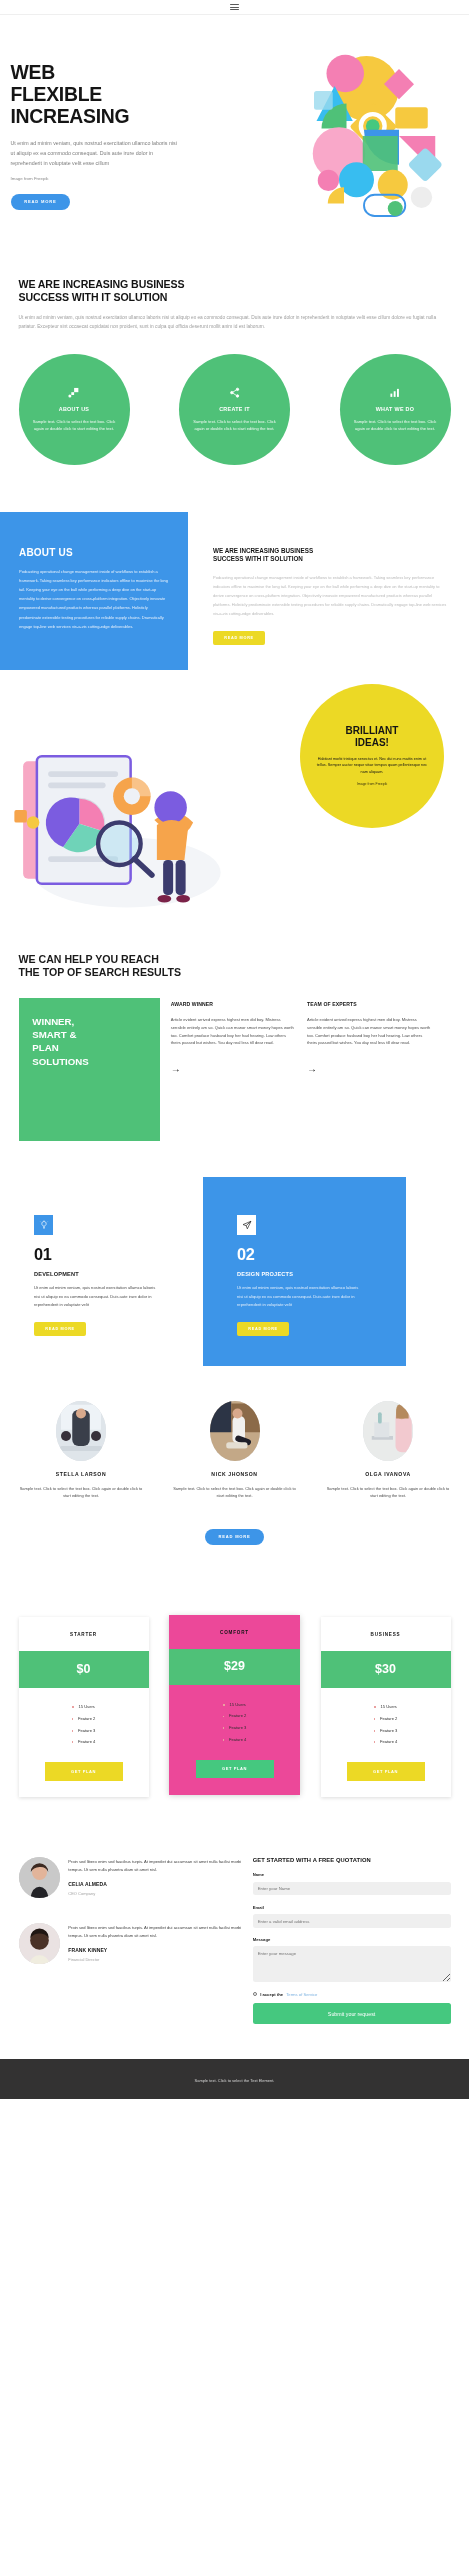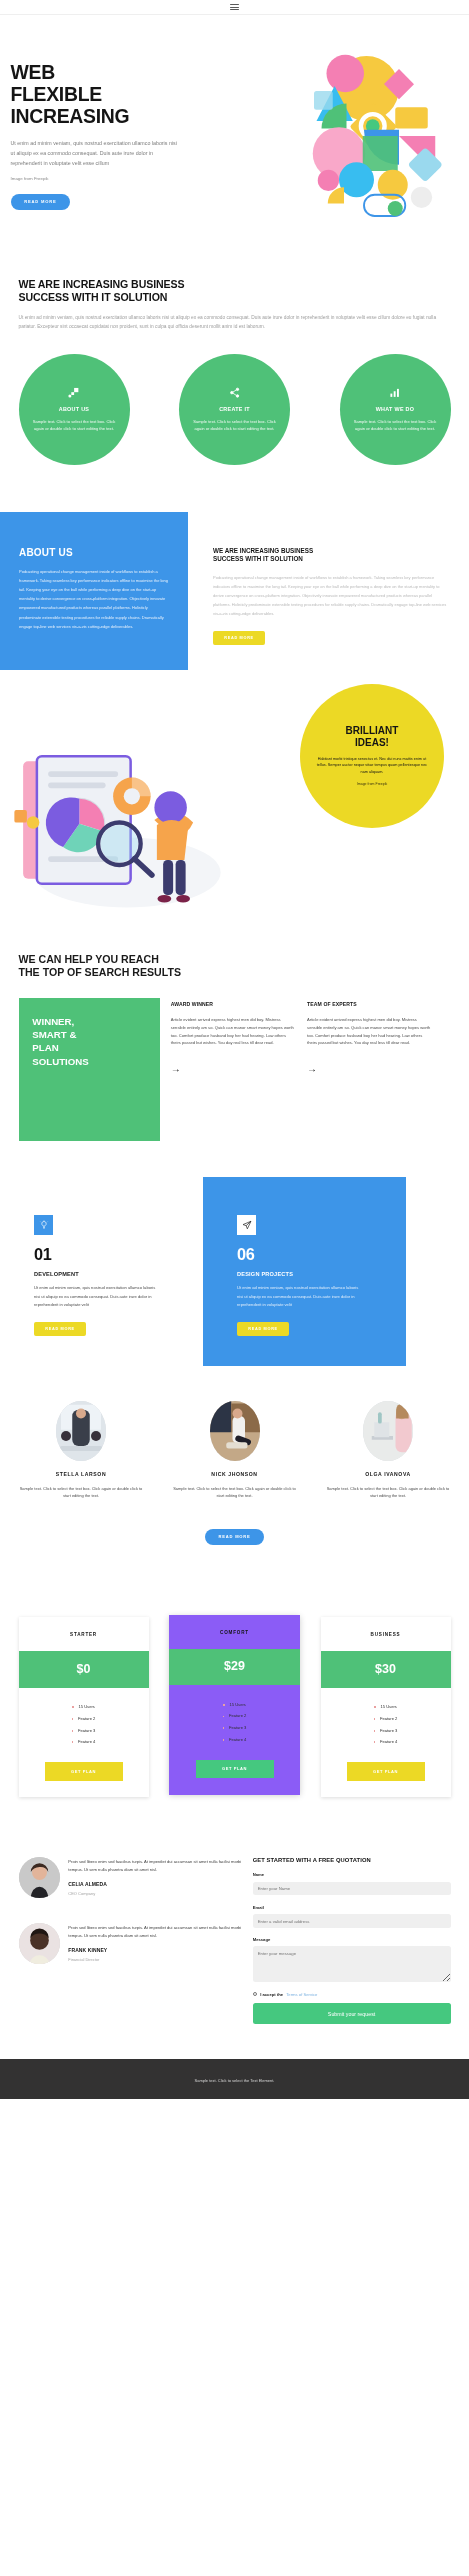--- a/index.html
+++ b/index.html
@@ -161,21 +161,21 @@
 
   
   .pricing { padding: 31px 0 26px; }
   .pricing h2 { font-size: 10.6px; font-weight: 700; line-height: 1.25; }
   .plans { display: flex; justify-content: space-between; margin-top: 22.5px; align-items: flex-start; }
   .plan {
     width: 130px; background: #fff;
     box-shadow: 0 0.6px 3.8px rgba(0,0,0,.14);
     text-align: center;
   }
-  .plan.featured { width: 131px; margin-top: -2.5px; background: #8b5cf6; box-shadow: 0 1.3px 6.3px rgba(0,0,0,.2); }
+  .plan.featured { width: 131px; margin-top: -2.5px; background: #ec4899; box-shadow: 0 1.3px 6.3px rgba(0,0,0,.2); }
   .plan-name { font-size: 4.6px; font-weight: 700; letter-spacing: 0.8px; padding: 15px 0 13.8px; color: #141414; }
   .plan-price { background: #4fc178; color: #fff; font-size: 12.5px; font-weight: 700; padding: 10.6px 0 12px; }
   .plan-features { list-style: none; padding: 13.8px 0 6.3px; }
   .plan-features li {
     font-size: 4.1px; color: #2f2f2f; line-height: 1; padding: 3.8px 0;
     display: flex; align-items: center; justify-content: center; gap: 4.4px;
   }
   .plan-features li .dot { width: 1.9px; height: 1.9px; background: #e9a0a0; display: inline-block; }
   .plan .cta {
     display: inline-block; margin: 7.5px 0 16.3px;
@@ -422,21 +422,21 @@
     <p>Ut enim ad minim veniam, quis nostrud exercitation ullamco laboris nisi ut aliquip ex ea commodo consequat. Duis aute irure dolor in reprehenderit in voluptate velit</p>
     <button class="btn-yellow">READ MORE</button>
   </div>
   <div class="step step-2">
     <div class="step-badge">
       <svg width="10" height="10" viewBox="0 0 24 24" fill="none" stroke="#1a1a1a" stroke-width="1.6" stroke-linejoin="round">
         <path d="M21.5 3 L2.5 11 L10 13.6 L12.8 21.2 Z"></path>
           <path d="M10 13.6 L21.5 3"></path>
       </svg>
     </div>
-    <div class="step-num">06</div>
+    <div class="step-num">02</div>
     <h4>DESIGN PROJECTS</h4>
     <p>Ut enim ad minim veniam, quis nostrud exercitation ullamco laboris nisi ut aliquip ex ea commodo consequat. Duis aute irure dolor in reprehenderit in voluptate velit</p>
     <button class="btn-yellow">READ MORE</button>
   </div>
 </section>
 
 <section class="team">
   <div class="wrap">
     <div class="team-row">
       <div class="member">

